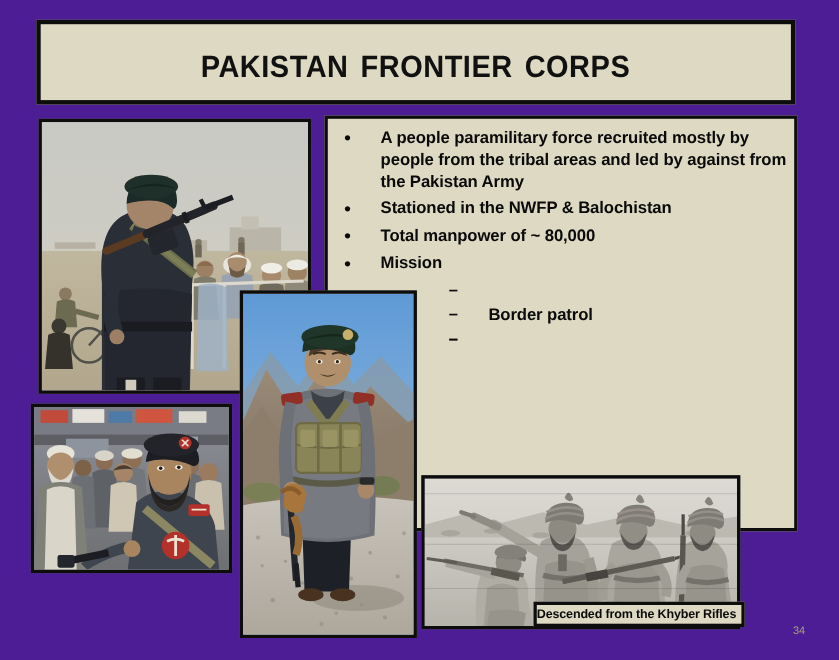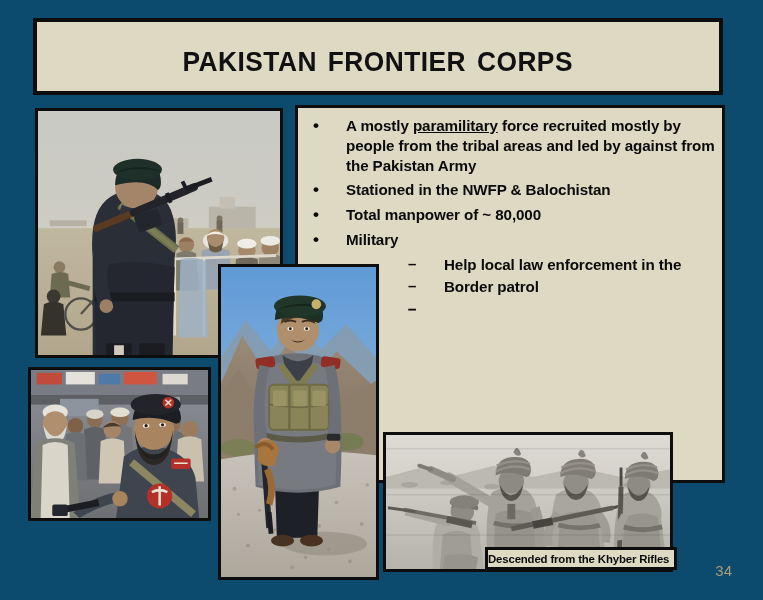--- a/index.html
+++ b/index.html
@@ -4,21 +4,21 @@
 <style>
   html, body {
     margin: 0;
     padding: 0;
     background: #ffffff;
   }
   #slide {
     position: relative;
     width: 763px;
     height: 600px;
-    background: #0c4a6e;
+    background: #4c1d95;
     overflow: hidden;
     font-family: "Liberation Sans", sans-serif;
   }
 
   
   #title-box {
     position: absolute;
     left: 33px;
     top: 18px;
     width: 690px;
@@ -96,21 +96,21 @@
   ul.lvl2 > li > .b2 {
     position: absolute;
     left: 14px;
     top: -1px;
     font-size: 15px;
     font-weight: bold;
   }
   .sub-wrap { padding-left: 98px; margin-top: 2px; }
   .sub-wrap ul.lvl2 > li { padding-left: 42px; }
   .sub-wrap ul.lvl2 > li > .b2 { left: 6px; }
-  .u { text-decoration: underline; }
+  .u { }
   .hang { display: inline-block; text-indent: 0; }
 
   
   .photo {
     position: absolute;
     border: 3px solid #0d0d0d;
     box-sizing: border-box;
     overflow: hidden;
     background: #8d8d8d;
   }
@@ -142,64 +142,64 @@
     color: #0a0a0a;
     letter-spacing: -0.15px;
     white-space: nowrap;
   }
 
   
   #slide-number {
     position: absolute;
     right: 31px;
     bottom: 21px;
-    font-size: 15px;
+    font-size: 10px;
     color: #a79f79;
     z-index: 9;
   }
 </style>
 </head>
 <body>
 
 <div id="slide">
 
   <div id="title-box">
     <div id="title-text">Pakistan Frontier Corps</div>
   </div>
 
   <div id="body-box">
     <ul class="lvl1">
 
       <li>
         <span class="b1">•</span>
-        <span>A mostly </span><span class="u">paramilitary</span><span> force recruited mostly by people from the tribal areas and led by against from the Pakistan Army</span>
+        <span>A people </span><span class="u">paramilitary</span><span> force recruited mostly by people from the tribal areas and led by against from the Pakistan Army</span>
       </li>
 
       <li>
         <span class="b1">•</span>
         <span>Stationed in the NWFP &amp; Balochistan</span>
       </li>
 
       <li>
         <span class="b1">•</span>
         <span>Total manpower of ~ 80,000</span>
       </li>
 
       <li>
         <span class="b1">•</span>
-        <span>Military</span>
+        <span>Mission</span>
       </li>
     </ul>
 
     <div class="sub-wrap">
       <ul class="lvl2">
 
         <li>
           <span class="b2">–</span>
-          <span class="hang">Help local law enforcement in the</span><br>
+          <br>
         </li>
 
         <li>
           <span class="b2">–</span>
           <span>Border patrol</span>
         </li>
 
         <li>
           <span class="b2">–</span>
         </li>

